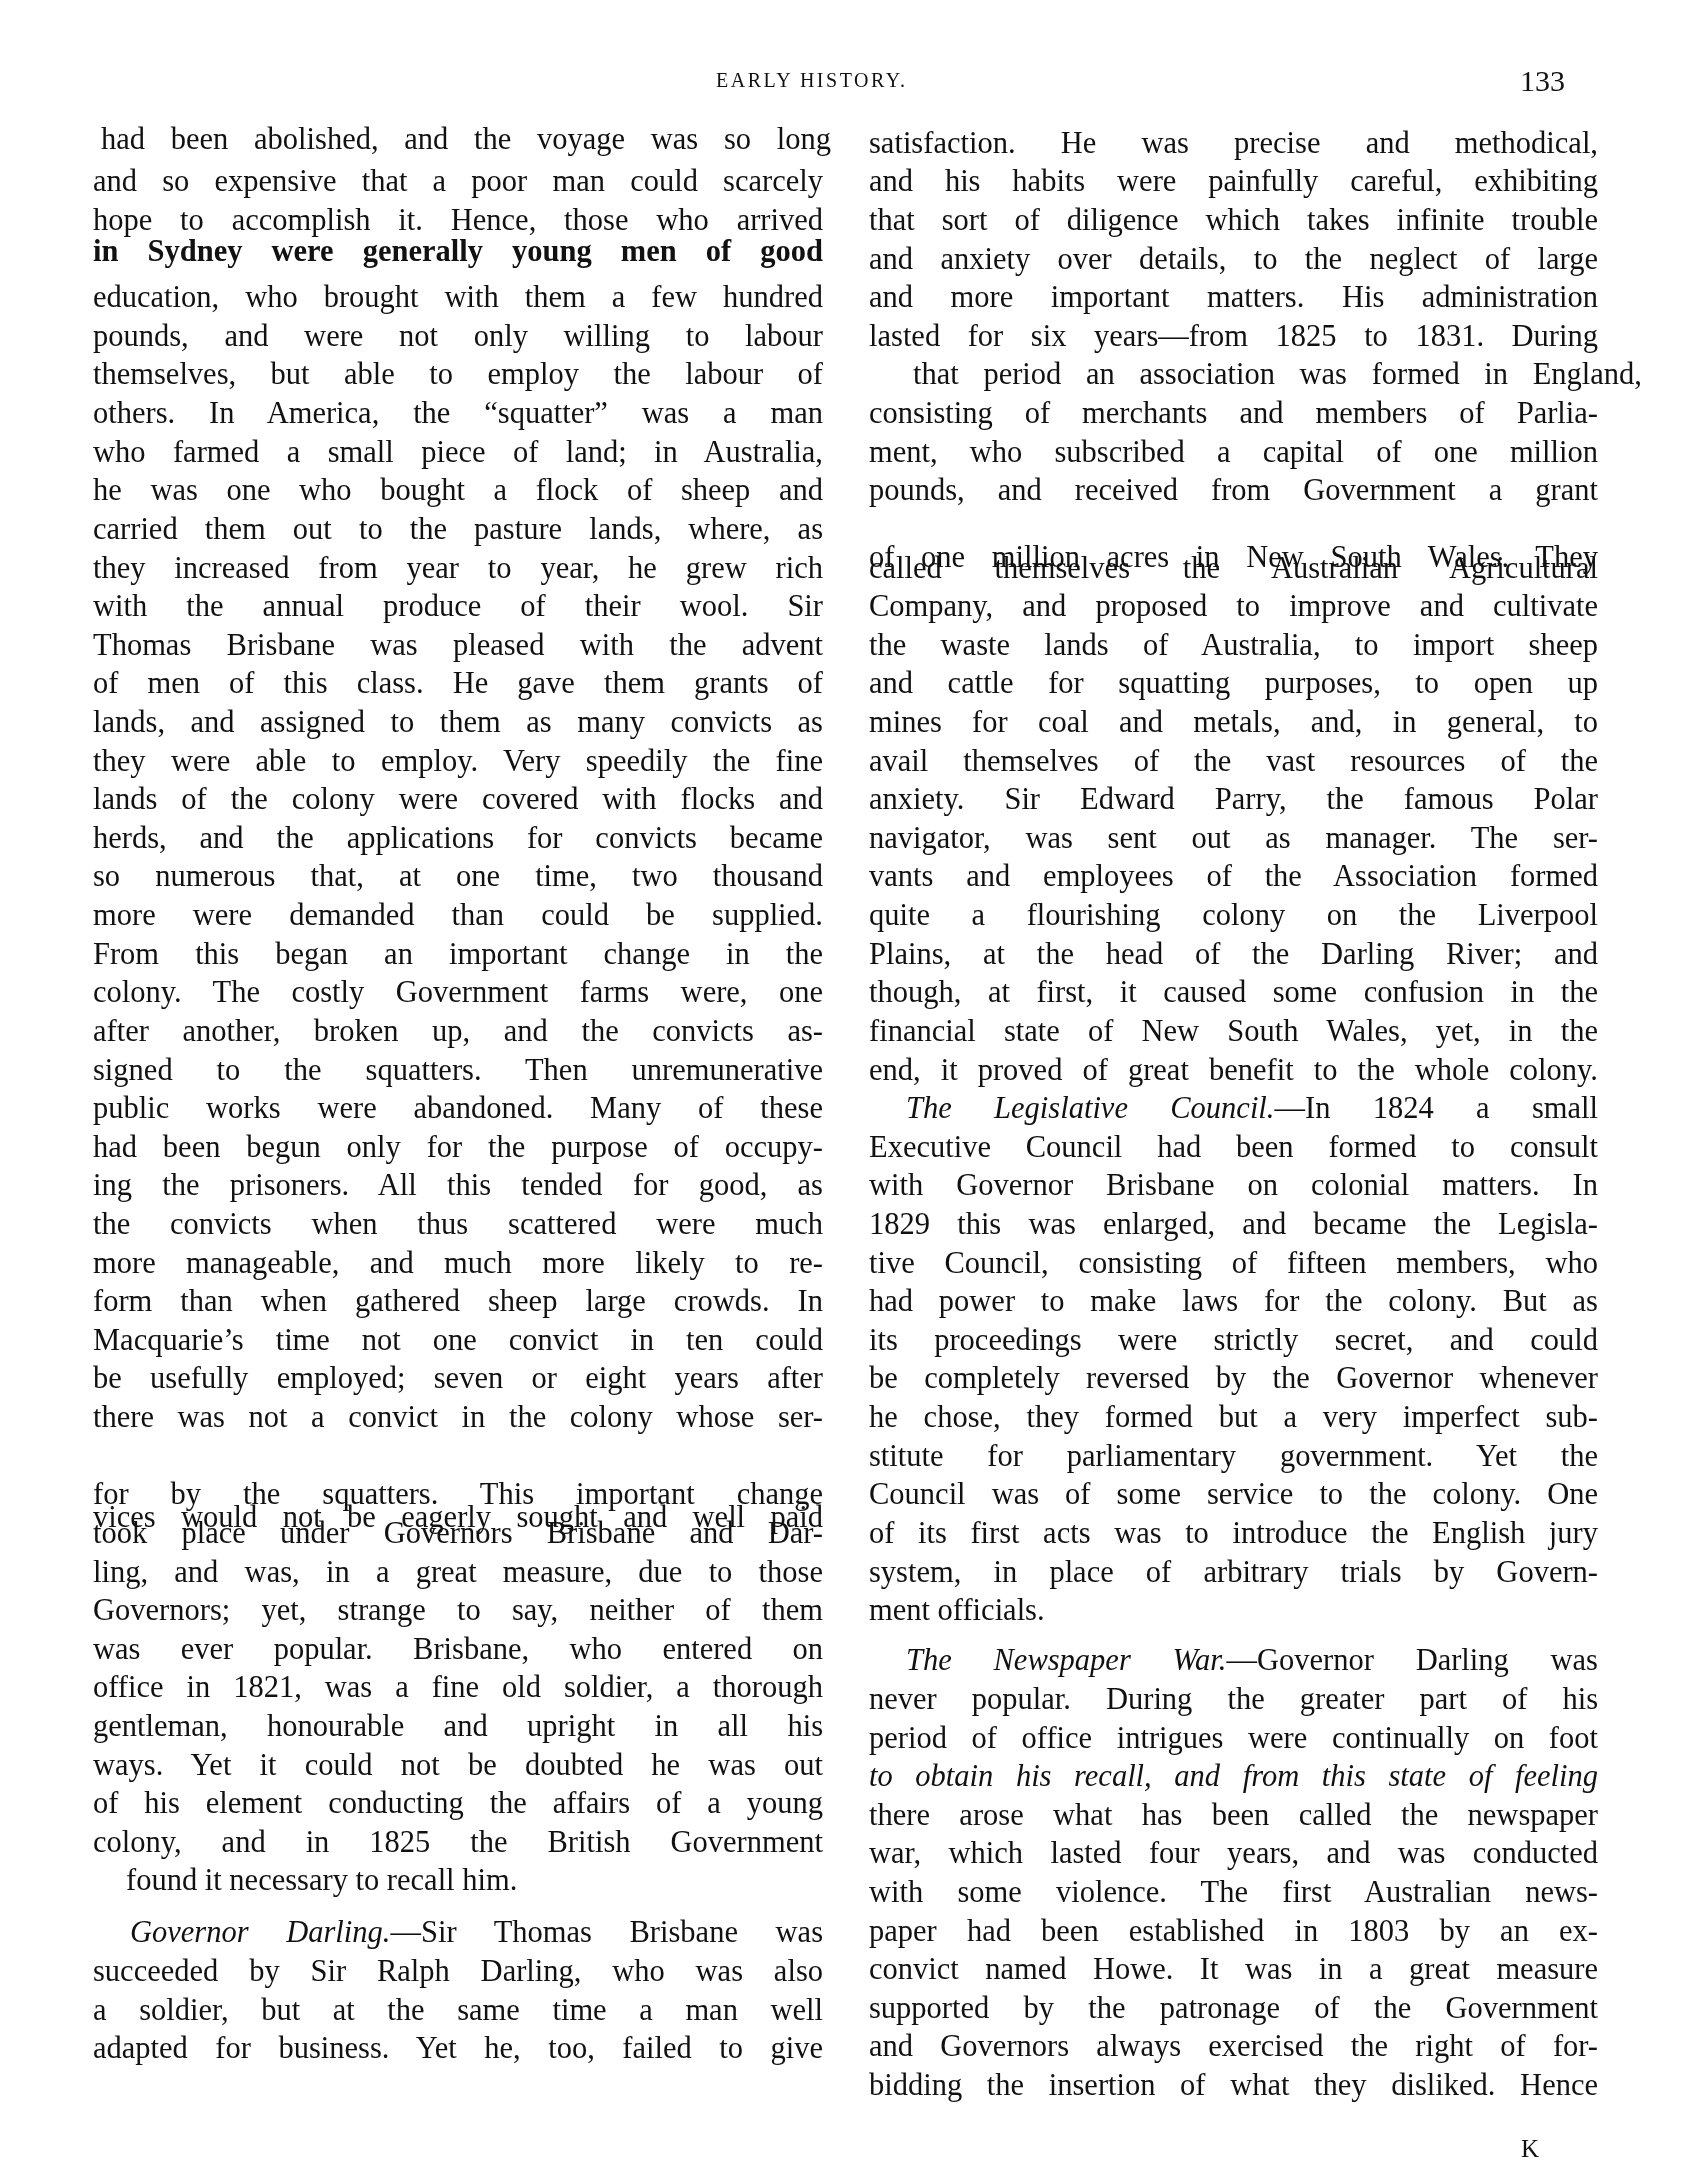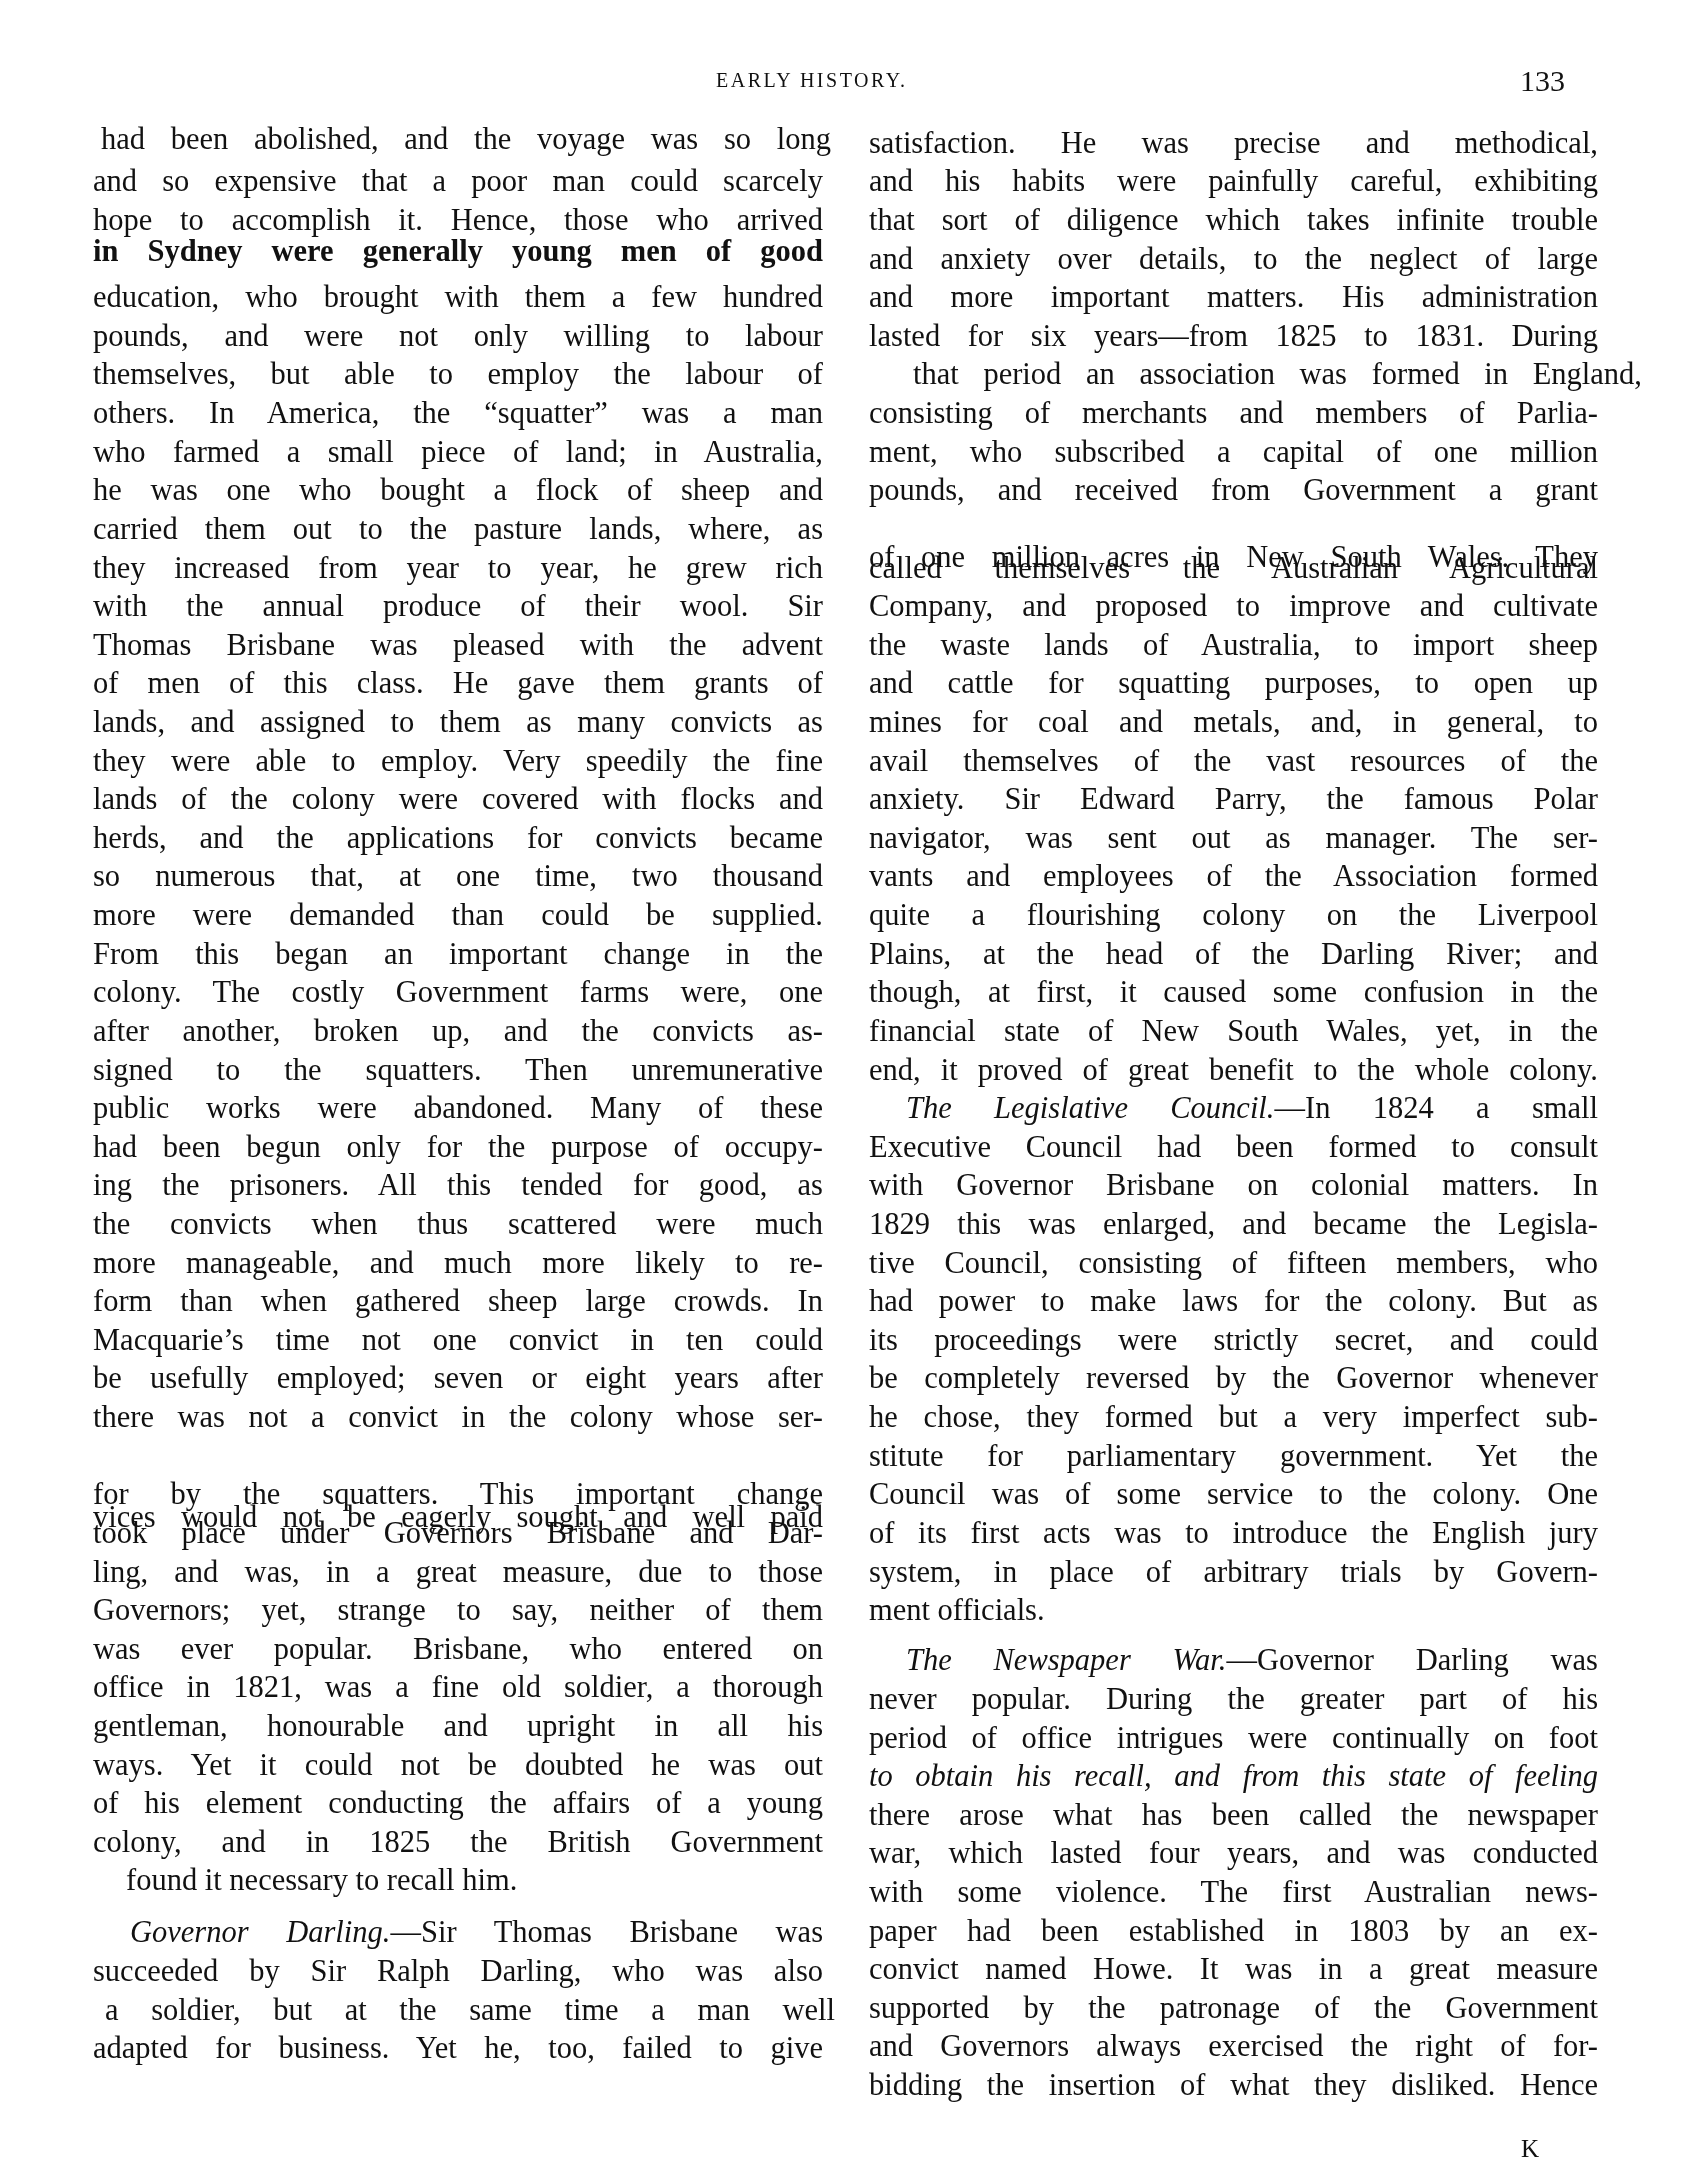--- a/index.html
+++ b/index.html
@@ -67,21 +67,21 @@
     <div class="line" style="top: 1591px;">Governors; yet, strange to say, neither of them</div>
     <div class="line" style="top: 1630px;">was ever popular.   Brisbane, who entered on</div>
     <div class="line" style="top: 1668px;">office in 1821, was a fine old soldier, a thorough</div>
     <div class="line" style="top: 1707px;">gentleman, honourable and upright in all his</div>
     <div class="line" style="top: 1746px;">ways.  Yet it could not be doubted he was out</div>
     <div class="line" style="top: 1784px;">of his element conducting the affairs of a young</div>
     <div class="line" style="top: 1823px;">colony, and in 1825 the British Government</div>
     <div class="line last" style="top: 1861px; margin-left: 33px;">found it necessary to recall him.</div>
     <div class="line indent" style="top: 1913px;"><em>Governor Darling.</em>—Sir Thomas Brisbane was</div>
     <div class="line" style="top: 1952px;">succeeded by Sir Ralph Darling, who was also</div>
-    <div class="line" style="top: 1991px; margin-left: 12px;">a soldier, but at the same time a man well</div>
+    <div class="line" style="top: 1991px;">a soldier, but at the same time a man well</div>
     <div class="line" style="top: 2029px;">adapted for business.  Yet he, too, failed to give</div>
   </div>
 <div class="column col-right" id="col-right">
     <div class="line" style="top: 124px;">satisfaction.   He was precise and methodical,</div>
     <div class="line" style="top: 162px;">and his habits were painfully careful, exhibiting</div>
     <div class="line" style="top: 201px;">that sort of diligence which takes infinite trouble</div>
     <div class="line" style="top: 240px;">and anxiety over details, to the neglect of large</div>
     <div class="line" style="top: 278px;">and more important matters.  His administration</div>
     <div class="line" style="top: 317px;">lasted for six years—from 1825 to 1831.  During</div>
     <div class="line" style="top: 355px; margin-left: 44px;">that period an association was formed in England,</div>

